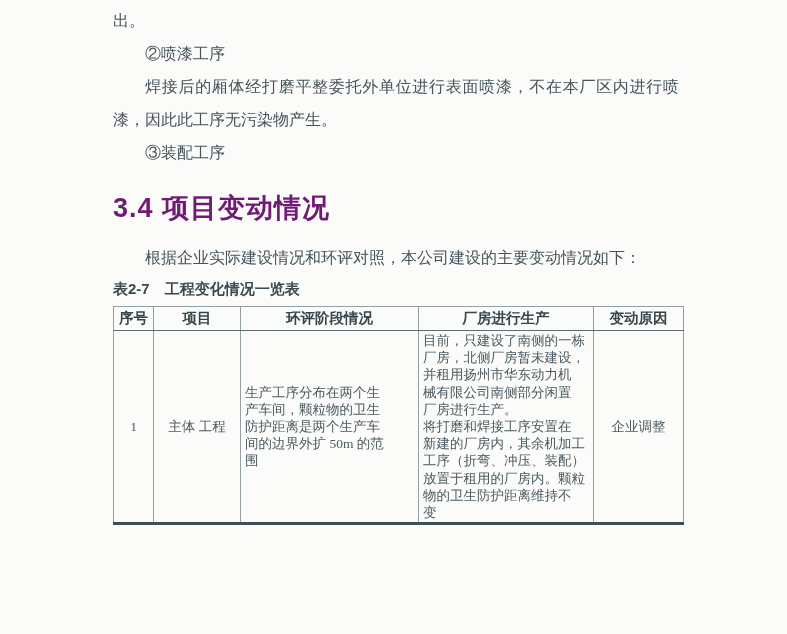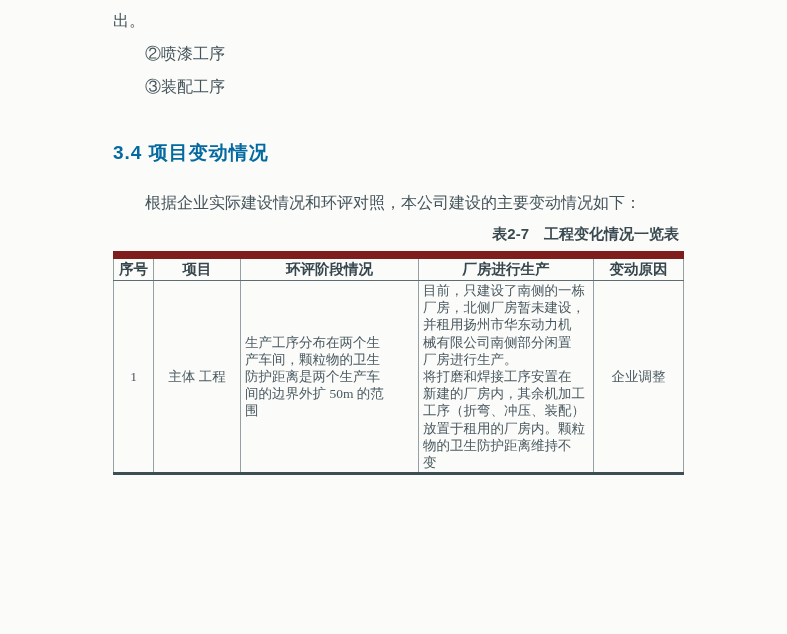--- a/index.html
+++ b/index.html
@@ -24,44 +24,44 @@
   }
   .body-text {
     margin: 0;
     font-size: 16px;
     line-height: 33px;
     color: #44545b;
   }
   .indent { text-indent: 32px; }
   .justify { text-align: justify; }
   .section-heading {
-    margin: 35px 0 0 0;
+    margin: 24px 0 0 0;
     font-family: "Liberation Sans", sans-serif;
     font-weight: bold;
-    font-size: 19px;
+    font-size: 27px;
     line-height: 30px;
     letter-spacing: 1px;
-    color: #0369a1;
+    color: #701a75;
   }
   .section-intro { margin-top: 18px; }
   .table-caption {
     margin-top: 4px;
-    text-align: right;
+    text-align: left;
     font-family: "Liberation Sans", sans-serif;
     font-weight: bold;
     font-size: 15px;
     line-height: 22px;
     color: #3a4a51;
   }
   table.data-table {
     margin-top: 6px;
     width: 570px;
     table-layout: fixed;
     border-collapse: collapse;
-    border-top: 8px solid #7f1d1d;
+    border-top: 1px solid #7f1d1d;
     border-bottom: 3px solid #3e4e55;
     font-size: 13.5px;
     color: #4a5a61;
   }
   .data-table th, .data-table td {
     border: 1px solid #93a0a4;
     padding: 1px 4px;
     box-sizing: border-box;
   }
   .data-table thead th {
@@ -90,20 +90,21 @@
 </head>
 <body>
 
 <div class="page">
   <div class="content">
 
     <p class="body-text">出。</p>
 
     <p class="body-text indent">②喷漆工序</p>
 
+    <p class="body-text indent justify">焊接后的厢体经打磨平整委托外单位进行表面喷漆，不在本厂区内进行喷漆，因此此工序无污染物产生。</p>
 
     <p class="body-text indent">③装配工序</p>
 
 
     <h2 class="section-heading">3.4 项目变动情况</h2>
 
     <p class="body-text indent section-intro">根据企业实际建设情况和环评对照，本公司建设的主要变动情况如下：</p>
 
     <div class="table-caption">表2-7　工程变化情况一览表</div>
 

